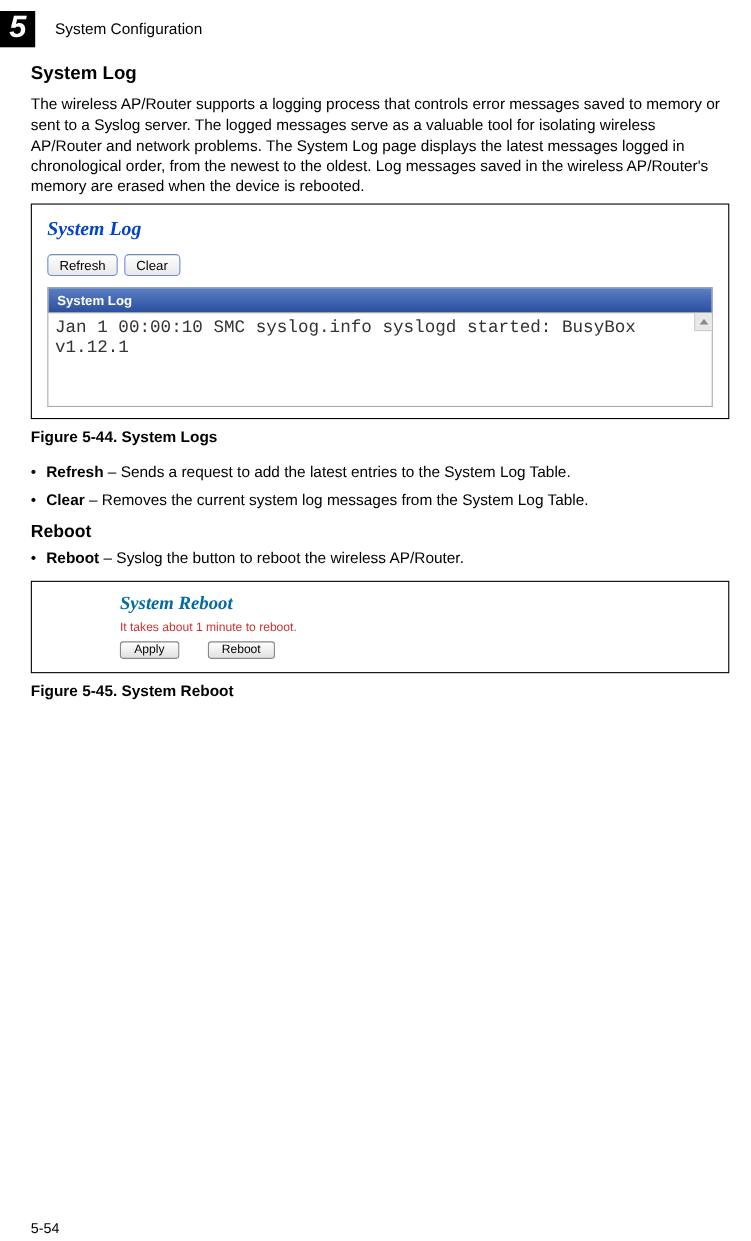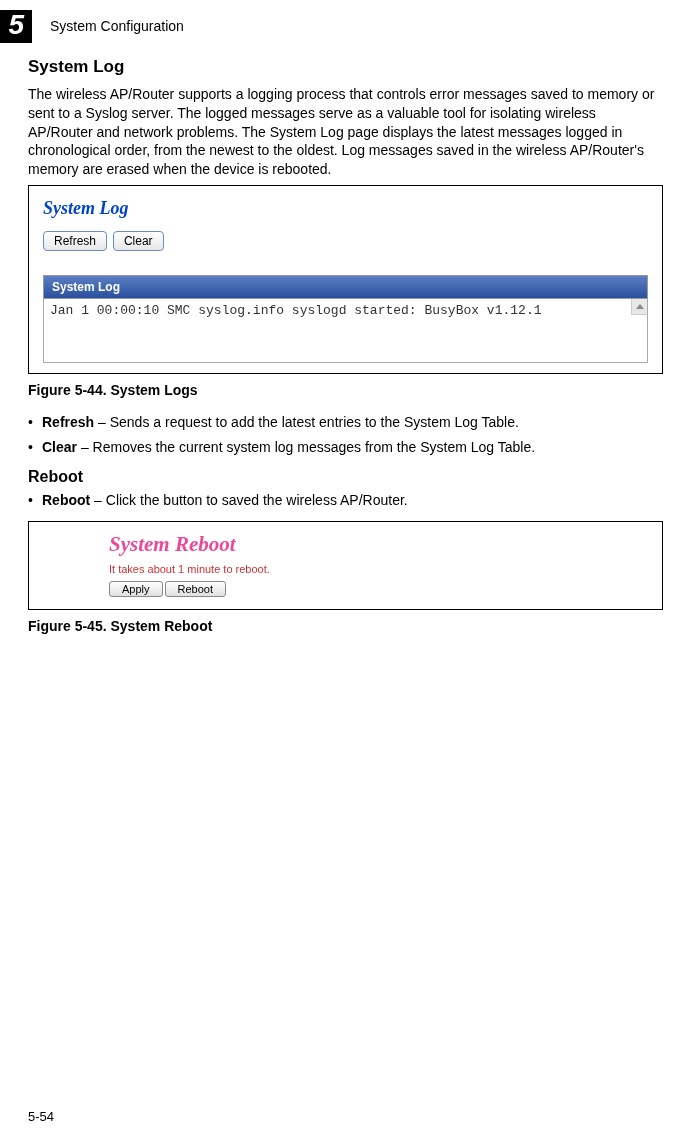--- a/index.html
+++ b/index.html
@@ -65,21 +65,21 @@
       font-family: Georgia, 'Times New Roman', serif;
       margin-bottom: 12px;
     }
     .fig1-label {
       font-size: 12px;
       color: #444;
       margin-bottom: 18px;
       font-family: Arial, sans-serif;
     }
     .fig-btn-row {
-      margin-bottom: 24px;
+      margin-bottom: 10px;
     }
     .fig-btn {
       display: inline-block;
       border: 1px solid #6a8cc7;
       border-radius: 4px;
       padding: 2px 10px;
       font-size: 12px;
       background: linear-gradient(#fff, #e8e8e8);
       font-family: Arial, sans-serif;
       margin-right: 2px;
@@ -89,24 +89,24 @@
       color: #fff;
       font-size: 12px;
       font-weight: bold;
       padding: 4px 8px;
       border: 1px solid #999;
       font-family: Arial, sans-serif;
     }
     .log-textarea {
       border: 1px solid #aaa;
       border-top: none;
-      height: 64px;
+      height: 85px;
       padding: 4px 6px;
       font-family: 'Courier New', monospace;
-      font-size: 13px;
+      font-size: 16px;
       color: #333;
       background: #fff;
       position: relative;
     }
     .scroll-thumb {
       position: absolute;
       right: 0;
       top: 0;
       width: 16px;
       height: 16px;
@@ -144,42 +144,42 @@
     .bullet-text { flex: 1; }
     .bold { font-weight: bold; }
 
     .figure-box-2 {
       border: 1px solid #000;
       margin: 8px 0 8px 0;
       padding: 10px 14px 12px 80px;
       background: #fff;
     }
     .fig2-title {
-      color: #ec4899;
-      font-size: 21px;
+      color: #0369a1;
+      font-size: 17px;
       font-weight: bold;
       font-style: italic;
       font-family: Georgia, 'Times New Roman', serif;
       margin-bottom: 6px;
     }
     .fig2-red {
       color: #cc3333;
       font-size: 11px;
       margin-bottom: 6px;
       font-family: Arial, sans-serif;
     }
     .fig2-text {
       font-size: 11px;
       color: #555;
       margin-bottom: 6px;
       font-family: Arial, sans-serif;
     }
     .fig2-btn-row {
       display: flex;
-      gap: 2px;
+      gap: 26px;
     }
     .fig2-btn {
       display: inline-block;
       border: 1px solid #888;
       border-radius: 3px;
       padding: 1px 12px;
       font-size: 11px;
       background: linear-gradient(#fff, #e0e0e0);
       font-family: Arial, sans-serif;
     }
@@ -227,21 +227,21 @@
       <span class="bullet-dot">•</span>
       <span class="bullet-text"><span class="bold">Clear</span><span> – Removes the current system log messages from the System Log Table.</span></span>
     </div>
   </div>
 
   <div class="h3">Reboot</div>
 
   <div class="bullet-list">
     <div class="bullet-item">
       <span class="bullet-dot">•</span>
-      <span class="bullet-text"><span class="bold">Reboot</span><span> – Click the button to saved the wireless AP/Router.</span></span>
+      <span class="bullet-text"><span class="bold">Reboot</span><span> – Syslog the button to reboot the wireless AP/Router.</span></span>
     </div>
   </div>
 
   <div class="figure-box-2">
     <div class="fig2-title">System Reboot</div>
     <div class="fig2-red">It takes about 1 minute to reboot.</div>
     <div class="fig2-btn-row">
       <span class="fig2-btn">Apply</span>
       <span class="fig2-btn">Reboot</span>
     </div>

